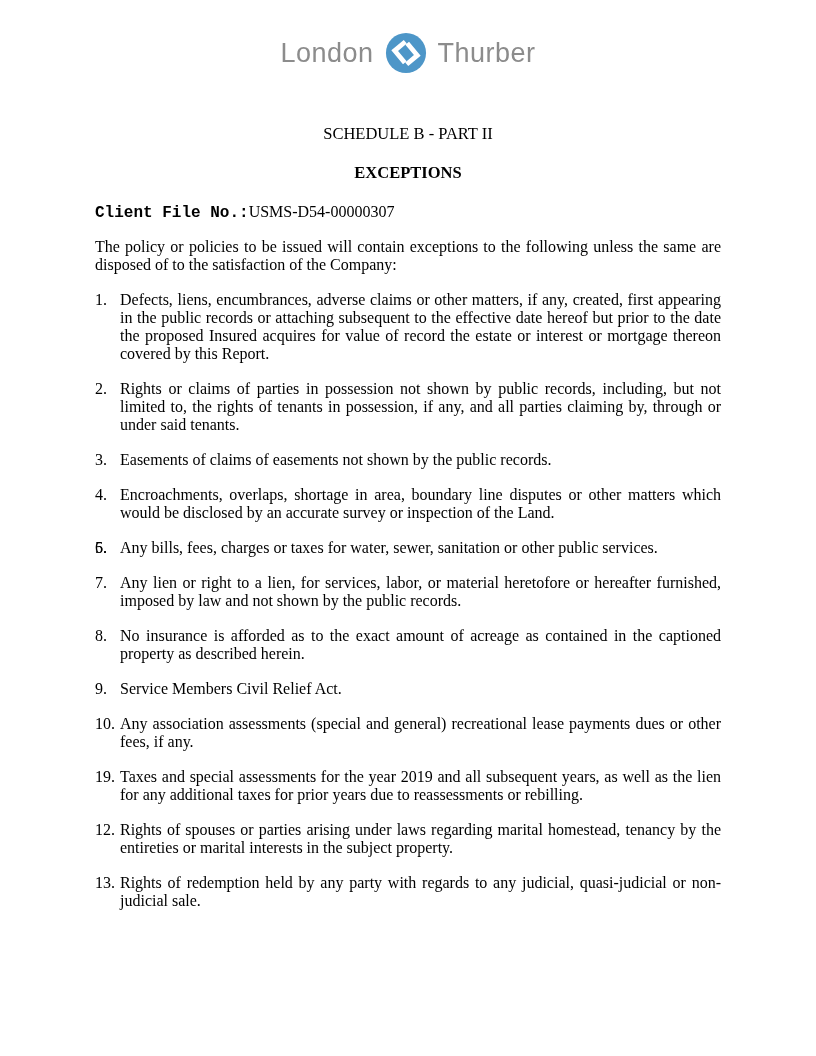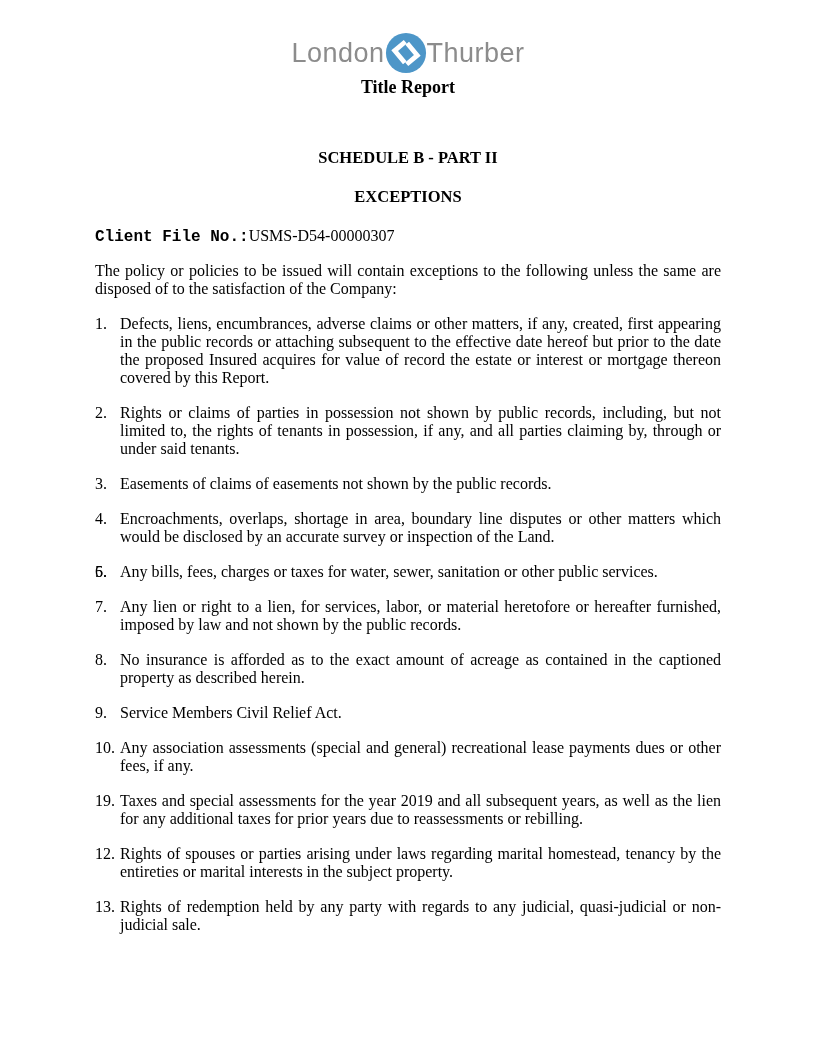--- a/index.html
+++ b/index.html
@@ -11,38 +11,38 @@
     margin: 0 auto;
     overflow: hidden;
     font-family: "Liberation Serif", serif;
     color: #000000;
   }
   .header { text-align: center; padding-top: 32px; }
   .logo-row {
     display: inline-flex;
     align-items: center;
     justify-content: center;
-    gap: 0;
+    gap: 11px;
     font-family: "Liberation Sans", sans-serif;
     font-size: 27px;
     letter-spacing: 0.5px;
     color: #8c8c8c;
     line-height: 1;
   }
   .logo-icon { width: 42px; height: 42px; display: block; }
   .doc-title {
     font-size: 18px;
     font-weight: bold;
     margin-top: 3px;
     text-align: center;
   }
   .schedule-heading {
     margin-top: 50px;
     font-size: 16.5px;
-    font-weight: bold;
+    font-weight: normal;
     text-align: center;
   }
   .exceptions-heading {
     margin-top: 19px;
     font-size: 16.5px;
     font-weight: bold;
     text-align: center;
   }
   .body-text { font-size: 16px; line-height: 18px; }
   .content { padding: 0 95px; }
@@ -79,21 +79,20 @@
       <span>London</span>
       <svg class="logo-icon" viewBox="0 0 44 44" aria-hidden="true">
         <circle cx="22" cy="22" r="21" fill="#4d96c8"></circle>
         <g transform="rotate(-40 22 22)" fill="#ffffff">
           <path d="M12,10 h17 v5 h-12 v14 h-5 z"></path>
           <path d="M32,34 h-17 v-5 h12 v-14 h5 z"></path>
         </g>
       </svg>
       <span>Thurber</span>
     </div>
-    <div class="doc-title">Title Report</div>
   </div>
 
   <div class="schedule-heading">SCHEDULE B - PART II</div>
   <div class="exceptions-heading">EXCEPTIONS</div>
 
   <div class="content">
 
     <div class="client-file body-text">
       <span class="label">Client File No.:</span><span class="value">USMS-D54-00000307</span>
     </div>

